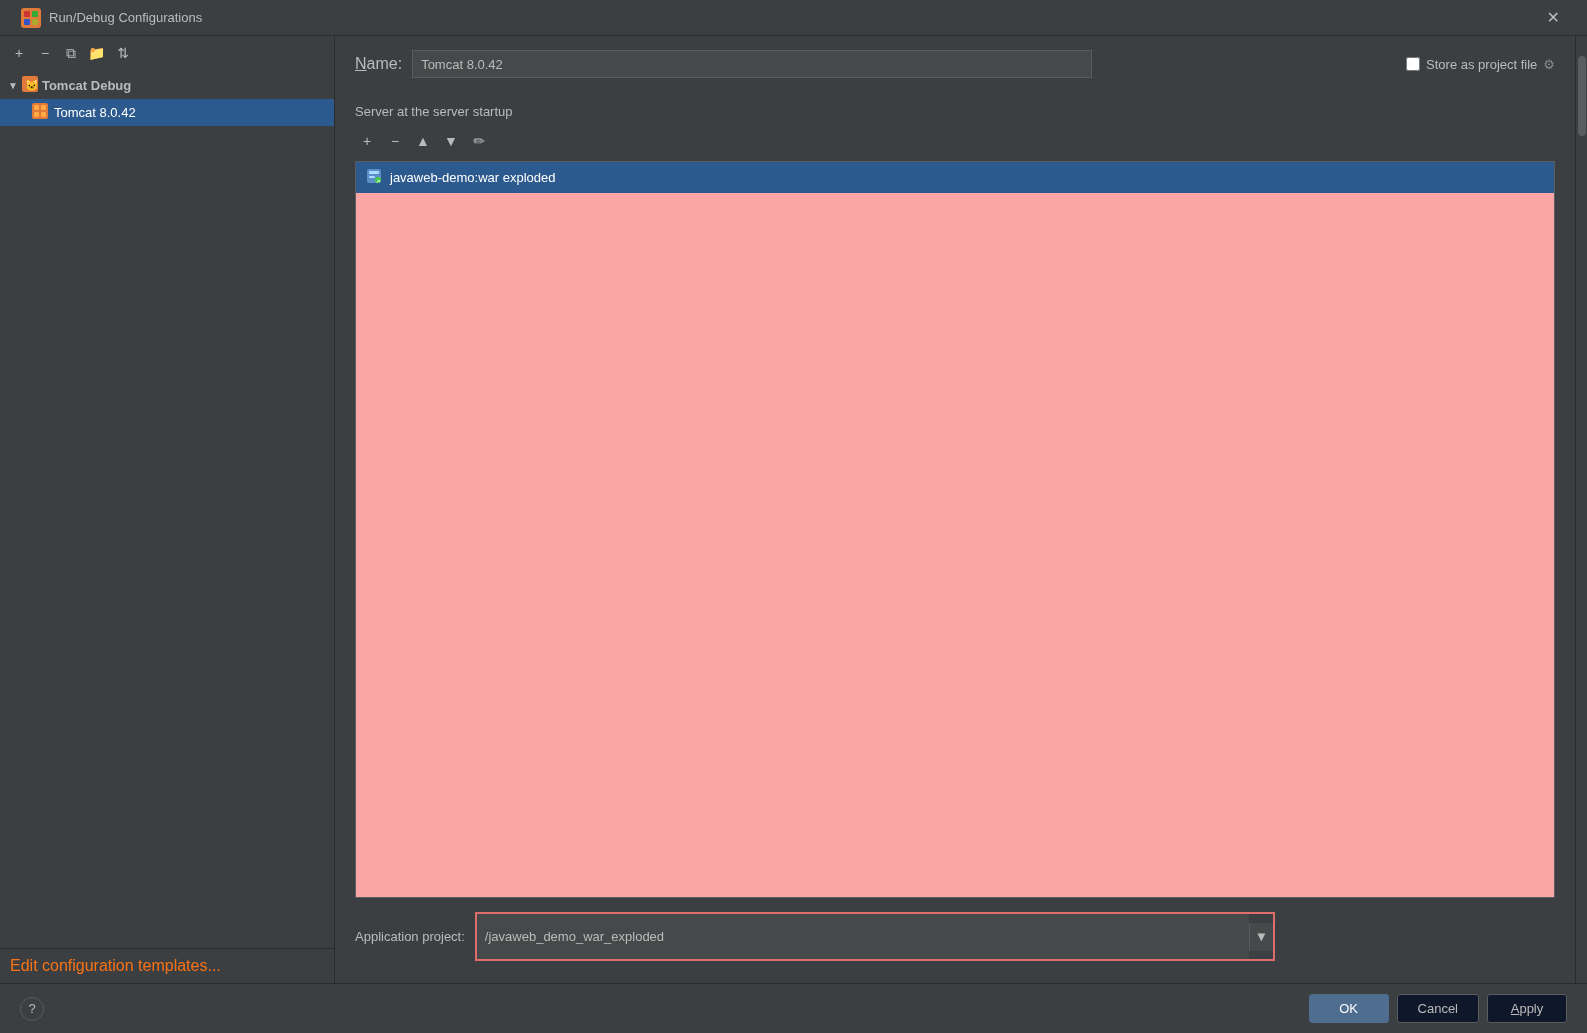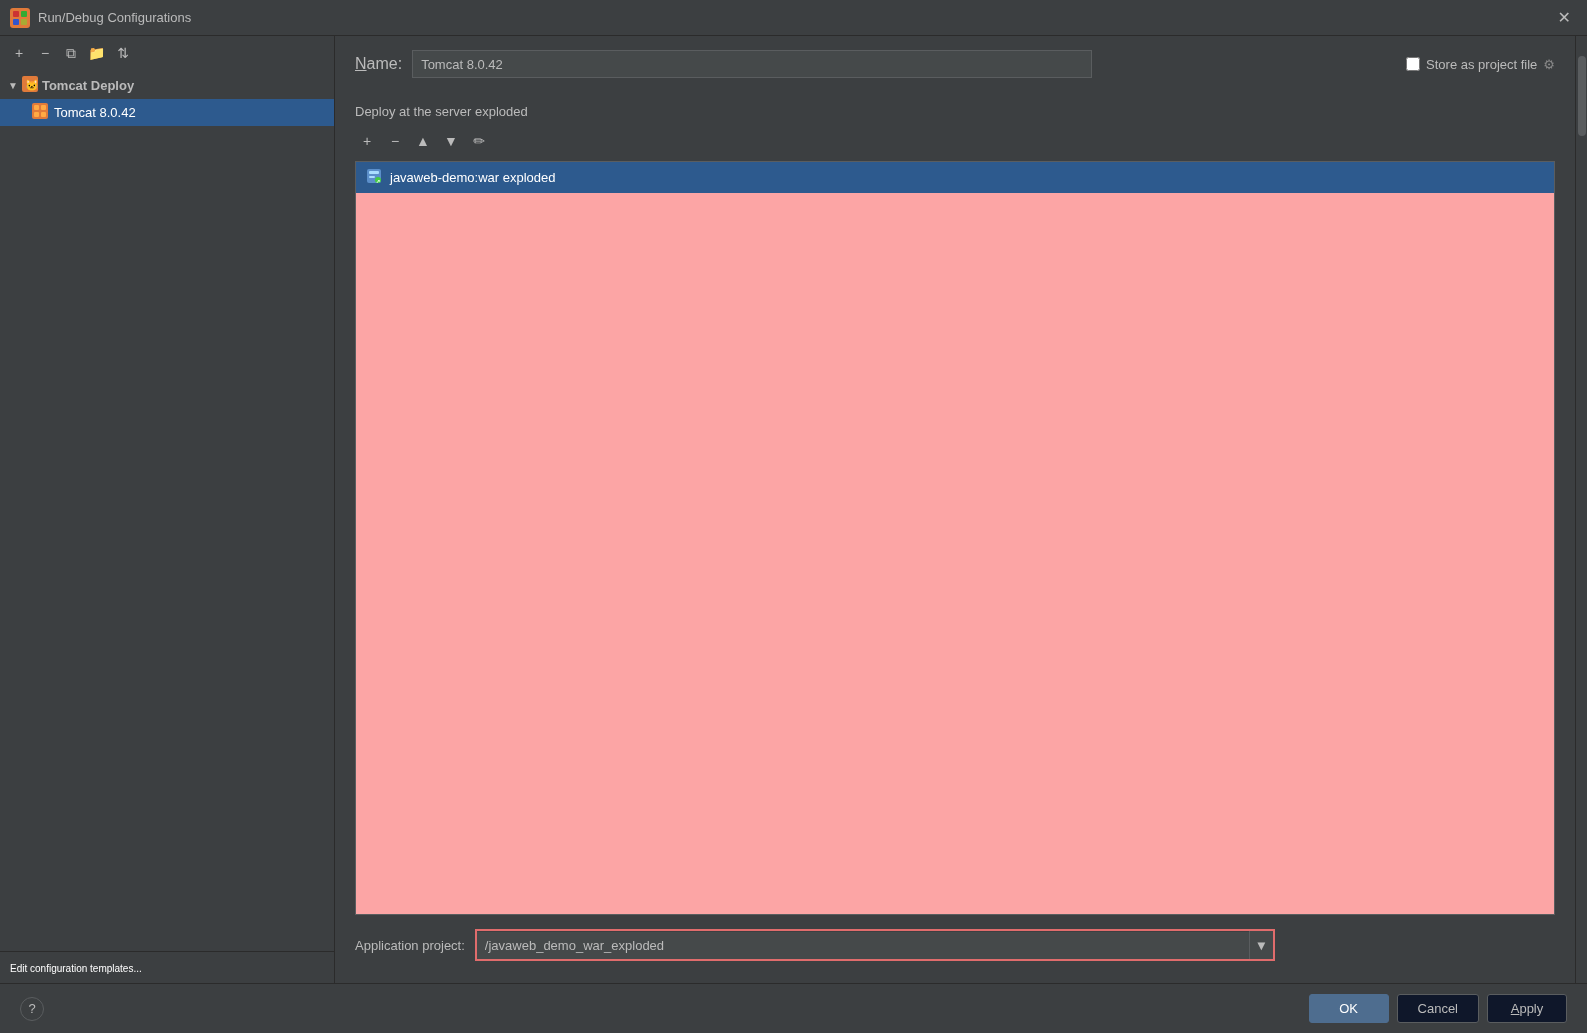--- a/index.html
+++ b/index.html
@@ -12,21 +12,21 @@
       height: 1033px;
       overflow: hidden;
       display: flex;
       flex-direction: column;
     }
 
     .title-bar {
       background: #3c3f41;
       display: flex;
       align-items: center;
-      padding: 6px 10px;
+      padding: 6px 21px;
       border-bottom: 1px solid #2b2b2b;
       min-height: 36px;
     }
     .title-bar-icon {
       width: 20px;
       height: 20px;
       margin-right: 8px;
       display: flex;
       align-items: center;
       justify-content: center;
@@ -116,23 +116,23 @@
     .tree-item-icon {
       margin-right: 6px;
       font-size: 13px;
     }
 
     .sidebar-bottom {
       padding: 8px 10px;
       border-top: 1px solid #2b2b2b;
     }
     .edit-link {
-      color: #ffffff;
-      cursor: pointer;
-      font-size: 10px;
+      color: #f97316;
+      cursor: pointer;
+      font-size: 16px;
       text-decoration: none;
     }
 
     
     .right-panel {
       flex: 1;
       display: flex;
       flex-direction: column;
       background: #3c3f41;
       overflow: hidden;
@@ -292,21 +292,21 @@
       align-items: center;
     }
     .app-context-input {
       flex: 1;
       background: #45494a;
       border: none;
       color: #bbbbbb;
       padding: 4px 8px;
       font-size: 13px;
       outline: none;
-      height: 27px;
+      height: 45px;
     }
     .app-context-dropdown-btn {
       width: 24px;
       height: 28px;
       background: #45494a;
       border: none;
       border-left: 1px solid #5a5d5f;
       cursor: pointer;
       display: flex;
       align-items: center;
@@ -412,21 +412,21 @@
     <div class="sidebar-tree">
       <div class="tree-group">
         <div class="tree-group-header">
           <span class="chevron-right">▼</span>
           <span class="tree-group-icon">
             <svg width="16" height="16" viewBox="0 0 16 16">
               <rect width="16" height="16" rx="2" fill="#e07a3a"></rect>
               <text x="3" y="13" font-size="11" fill="white">🐱</text>
             </svg>
           </span>
-          <span class="tree-group-label">Tomcat Deploy</span>
+          <span class="tree-group-label">Tomcat Debug</span>
         </div>
         <div class="tree-item selected">
           <span class="tree-item-icon">
             <svg width="16" height="16" viewBox="0 0 16 16">
               <rect width="16" height="16" rx="2" fill="#e07a3a"></rect>
               <rect x="2" y="2" width="5" height="5" rx="1" fill="#ffaa44"></rect>
               <rect x="9" y="2" width="5" height="5" rx="1" fill="#ffaa44"></rect>
               <rect x="2" y="9" width="5" height="5" rx="1" fill="#ffaa44"></rect>
               <rect x="9" y="9" width="5" height="5" rx="1" fill="#ffaa44"></rect>
             </svg>
@@ -448,21 +448,21 @@
       <input class="name-input" type="text" value="Tomcat 8.0.42" style="">
       <div class="store-as-project">
         <input type="checkbox" class="store-checkbox" style="">
         <span class="store-label">Store as project file</span>
         <span class="gear-icon">⚙</span>
       </div>
     </div>
 
 
     <div class="tab-content">
-      <div class="deploy-section-label">Deploy at the server exploded</div>
+      <div class="deploy-section-label">Server at the server startup</div>
 
       <div class="deploy-toolbar">
         <div class="deploy-toolbar-btn">+</div>
         <div class="deploy-toolbar-btn">−</div>
         <div class="deploy-toolbar-btn">▲</div>
         <div class="deploy-toolbar-btn">▼</div>
         <div class="deploy-toolbar-btn">✏</div>
       </div>
 
       <div class="deploy-list">

